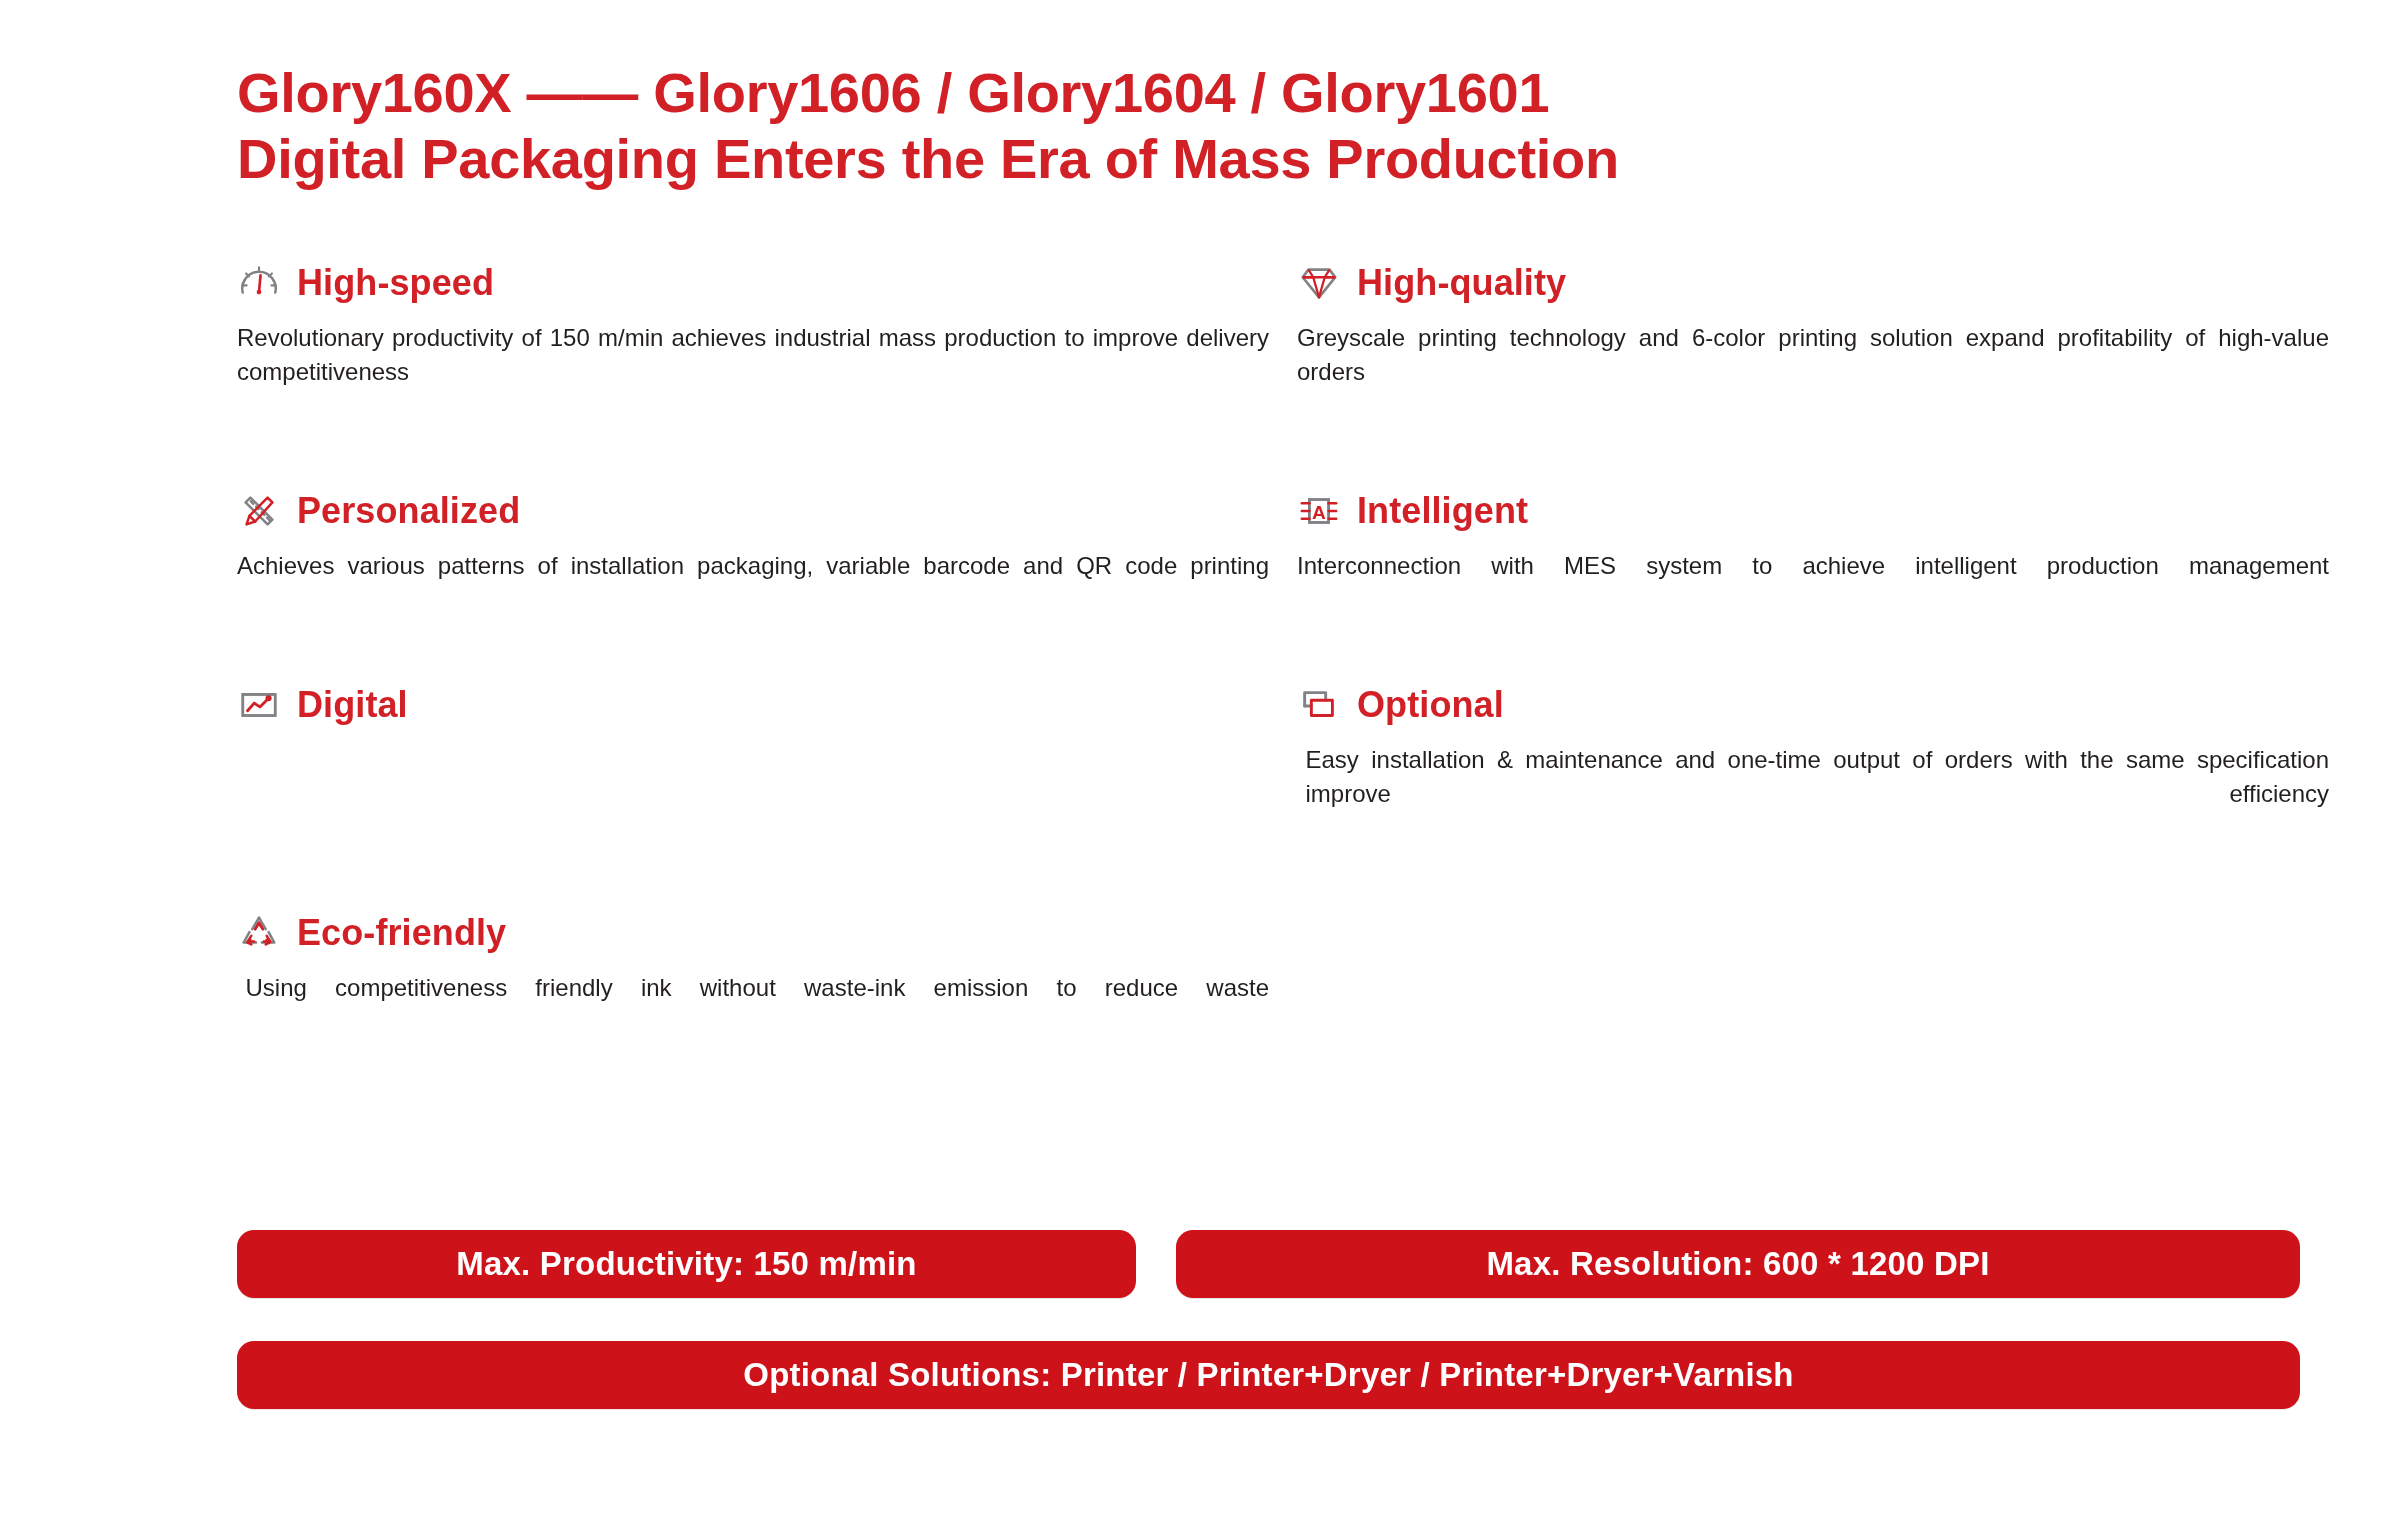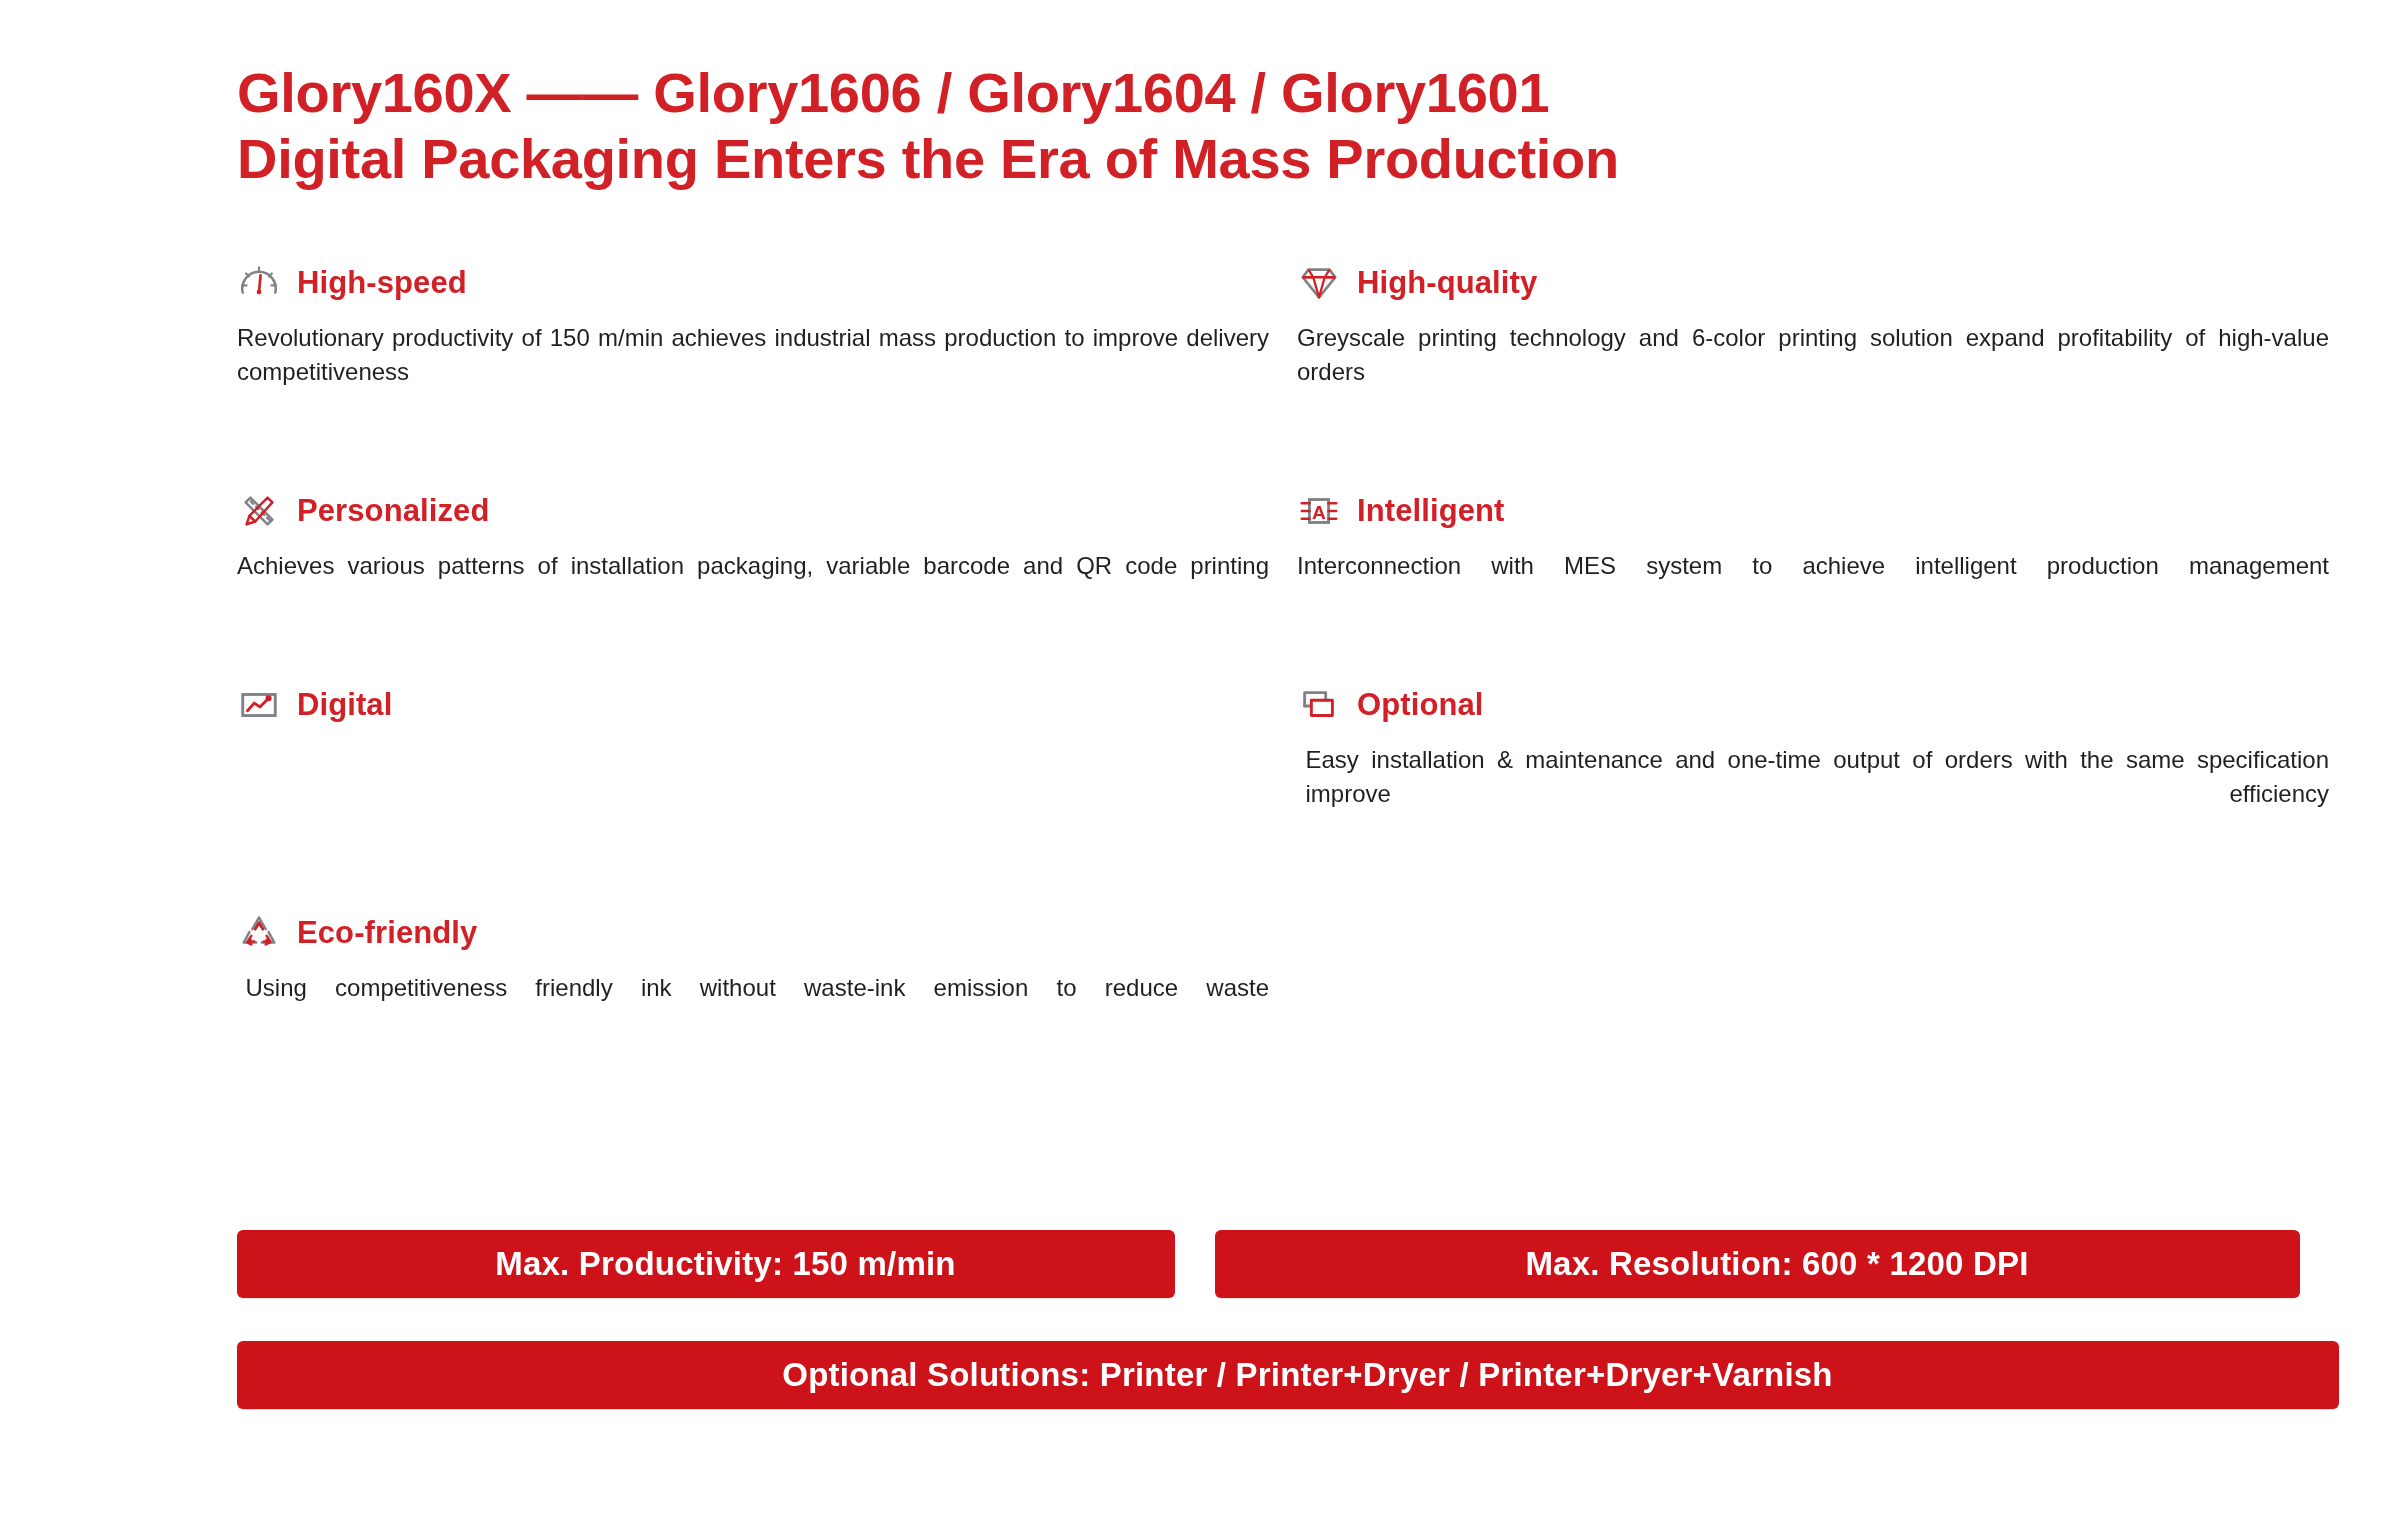--- a/index.html
+++ b/index.html
@@ -62,21 +62,21 @@
     height: 44px;
     flex: 0 0 44px;
     display: flex;
     align-items: center;
     justify-content: center;
   }
   .feature-icon svg { display: block; }
   .feature-title {
     color: #D22027;
     font-weight: bold;
-    font-size: 31px;
+    font-size: 36px;
     letter-spacing: 0.1px;
     white-space: nowrap;
   }
   .feature-body {
     color: #231f20;
     font-size: 24px;
     line-height: 1.43;
     text-align: justify;
     text-justify: inter-word;
   }
@@ -94,32 +94,31 @@
     right: 0;
     top: 1230px;
     width: 2063px;
   }
   .banner-row {
     display: flex;
     gap: 40px;
   }
   .banner {
     background: #CE1219;
-    border-radius: 6px;
+    border-radius: 17px;
     color: #ffffff;
     font-weight: bold;
     font-size: 33px;
     letter-spacing: 0.2px;
     text-align: center;
     display: flex;
     align-items: center;
     justify-content: center;
     height: 68px;
     box-shadow: 0 0.9px 0 rgba(0,0,0,0.10);
-    padding-left: 39px;
   }
   .banner-left { width: 899px; }
   .banner-right { flex: 1; }
   .banner-wide {
     width: 100%;
     margin-top: 43px;
     text-align: center;
   }
 </style>
 </head>

